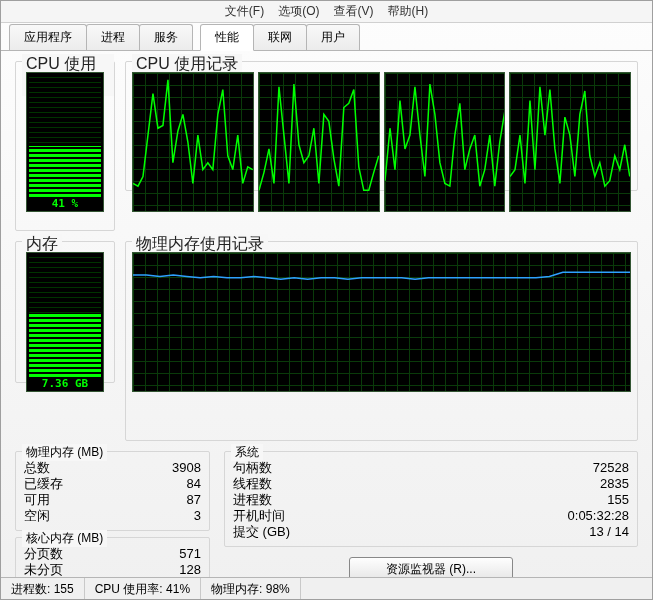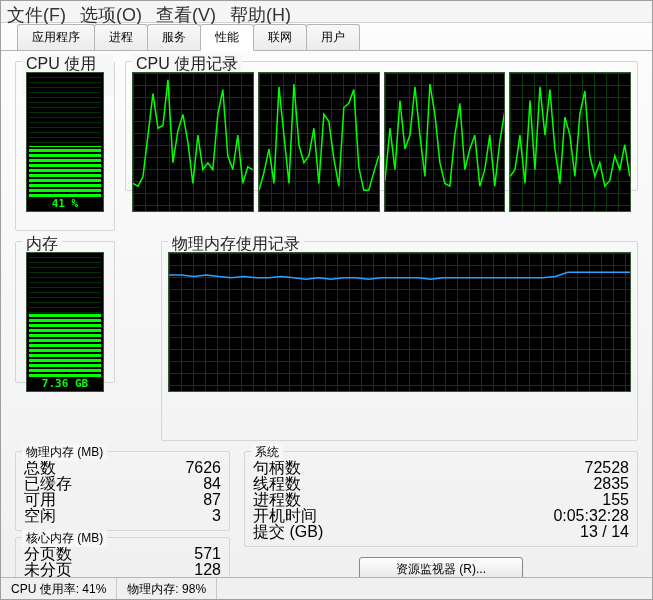--- a/index.html
+++ b/index.html
@@ -1,24 +1,24 @@
 <!DOCTYPE html>
 <html><head>
 <meta charset="utf-8">
 <style>
   * { box-sizing: border-box; margin: 0; padding: 0; font-family: "Microsoft YaHei", "SimSun", Tahoma, sans-serif; }
   body { background: #ececec; width: 653px; height: 600px; overflow: hidden; }
   .window { width: 653px; height: 600px; background: linear-gradient(#fdfdfd,#f0f0f0); border: 1px solid #9f9f9f; position: relative; }
 
-  .menubar { height: 22px; border-bottom: 1px solid #d0d0d0; padding: 2px 6px; font-size: 18px; color: #333; background: #f5f5f5; display: flex; gap: 14px; }
+  .menubar { height: 22px; border-bottom: 1px solid #d0d0d0; padding: 2px 6px; font-size: 12px; color: #333; background: #f5f5f5; display: flex; gap: 14px; justify-content: center; }
   .menubar span { cursor: default; }
 
-  .tabstrip { height: 28px; display: flex; align-items: flex-end; padding-left: 16px; border-bottom: 1px solid #b5b5b5; font-size: 12px; }
+  .tabstrip { height: 28px; display: flex; align-items: flex-end; padding-left: 8px; border-bottom: 1px solid #b5b5b5; font-size: 12px; }
   .tab { padding: 4px 14px 4px; border: 1px solid #b5b5b5; border-bottom: none; background: linear-gradient(#f8f8f8,#ececec); margin-right: -1px; position: relative; border-radius: 3px 3px 0 0; cursor: default; }
-  .tab.active { background: #fff; border-bottom: 1px solid #fff; z-index: 2; top: 1px; }
+  .tab.active { background: #fff; border-bottom: 1px solid #fff; z-index: 2; top: 1px; margin-left: 8px; }
 
   .content { padding: 10px 14px 4px; height: 500px; }
 
   .groupbox { border: 1px solid #d6d6d6; border-radius: 2px; position: relative; padding: 10px 6px 6px; }
   .groupbox > .legend { position: absolute; top: -8px; left: 6px; font-size: 16px; background: #f7f7f7; padding: 0 4px; color: #222; }
 
   .row1 { display: flex; gap: 10px; }
   .gb-cpu { width: 100px; height: 170px; }
   .gb-hist { flex: 1; height: 130px; }
 
@@ -31,29 +31,29 @@
   .chart { flex: 1; background: #000; border: 1px solid #353; position: relative; }
   .chart-grid { position:absolute; inset:0;
     background-image:
       repeating-linear-gradient(to right, #0a3a0a 0, #0a3a0a 1px, transparent 1px, transparent 12px),
       repeating-linear-gradient(to bottom, #0a3a0a 0, #0a3a0a 1px, transparent 1px, transparent 12px);
   }
   svg.plot { position:absolute; inset:0; width:100%; height:100%; }
 
   .row2 { display:flex; gap:10px; margin-top:10px; }
   .gb-mem { width:100px; height:142px; }
-  .gb-memhist { flex: 1; height: 200px; margin-left: 36px; }
+  .gb-memhist { flex: 1; height: 200px; }
   .chart-wide { width: 100%; height: 140px; background:#000; border:1px solid #353; position:relative; }
 
   .row3 { display:flex; gap:14px; margin-top:10px; }
-  .col-a { width: 215px; }
+  .col-a { width: 195px; }
   .col-b { flex: 1; }
   .stats { border:1px solid #d6d6d6; border-radius:2px; padding:8px 8px 6px; position:relative; margin-bottom:6px; }
   .stats .legend { position:absolute; top:-8px; left:6px; font-size:12px; background:#f7f7f7; padding:0 4px; }
-  .kv { display:flex; justify-content:space-between; font-size:16px; line-height:16px; font-family: "SimSun","Microsoft YaHei",sans-serif; align-items: flex-end; }
+  .kv { display:flex; justify-content:space-between; font-size:13px; line-height:16px; font-family: "SimSun","Microsoft YaHei",sans-serif; align-items: flex-end; }
   .kv span:last-child { font-family: Tahoma,sans-serif; }
 
   .btn-row { text-align:center; margin-top:10px; }
   button.btn { font-size:12px; padding:3px 36px; border:1px solid #888; border-radius:3px; background:linear-gradient(#fefefe,#e5e5e5); cursor:default; }
 
   .statusbar { position:absolute; left:0; right:0; bottom:0; height:22px; border-top:1px solid #b5b5b5; display:flex; font-size:12px; background:#f0f0f0; }
   .statusbar > div { padding:3px 10px; border-right:1px solid #c9c9c9; }
 </style>
 </head>
 <body>
@@ -139,21 +139,21 @@
         </div>
       </div>
     </div>
 
     <div class="row3">
       <div class="col-a">
         <div class="stats">
           <div class="legend">物理内存 (MB)</div>
           <div class="kv">
               <span>总数</span>
-              <span>7626</span>
+              <span>3908</span>
             </div>
           <div class="kv">
               <span>已缓存</span>
               <span>84</span>
             </div>
           <div class="kv">
               <span>可用</span>
               <span>87</span>
             </div>
           <div class="kv">
@@ -200,17 +200,18 @@
         </div>
         <div class="btn-row">
           <button class="btn">资源监视器 (R)...</button>
         </div>
       </div>
     </div>
 
   </div>
 
   <div class="statusbar">
+    <div>进程数: 155</div>
     <div>CPU 使用率: 41%</div>
     <div>物理内存: 98%</div>
   </div>
 
 </div>
 
 </body></html>

